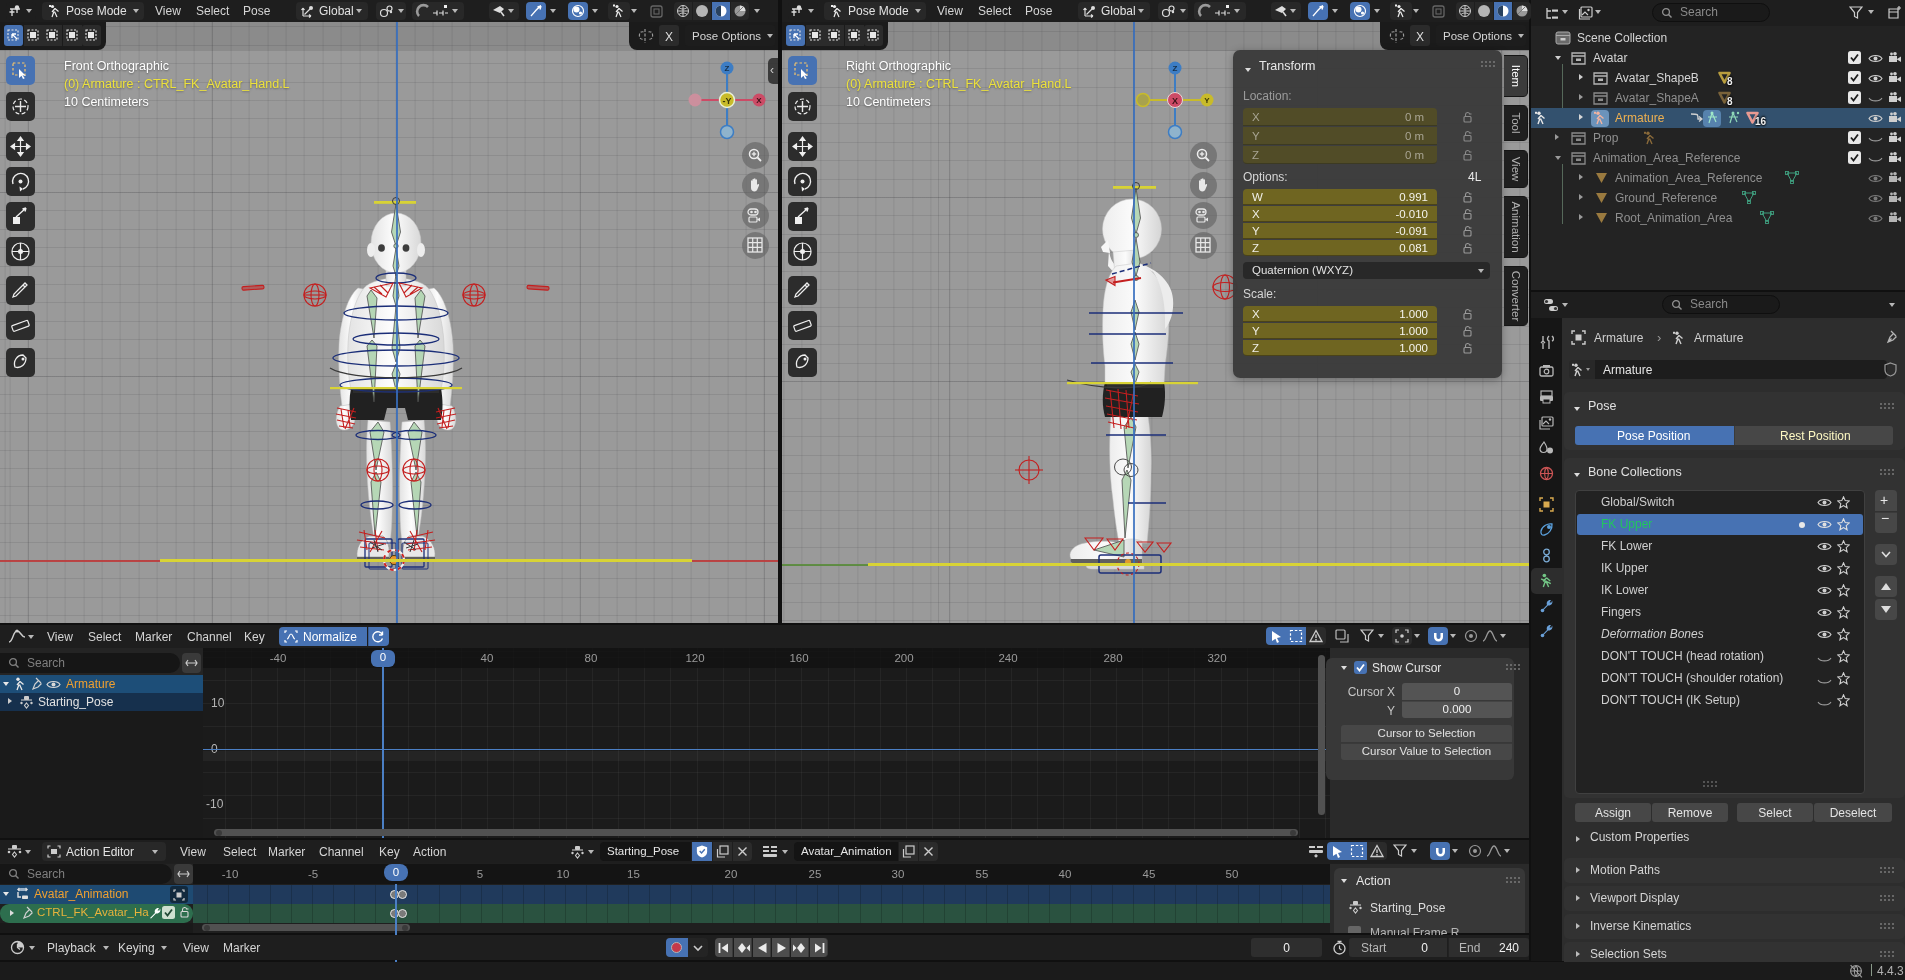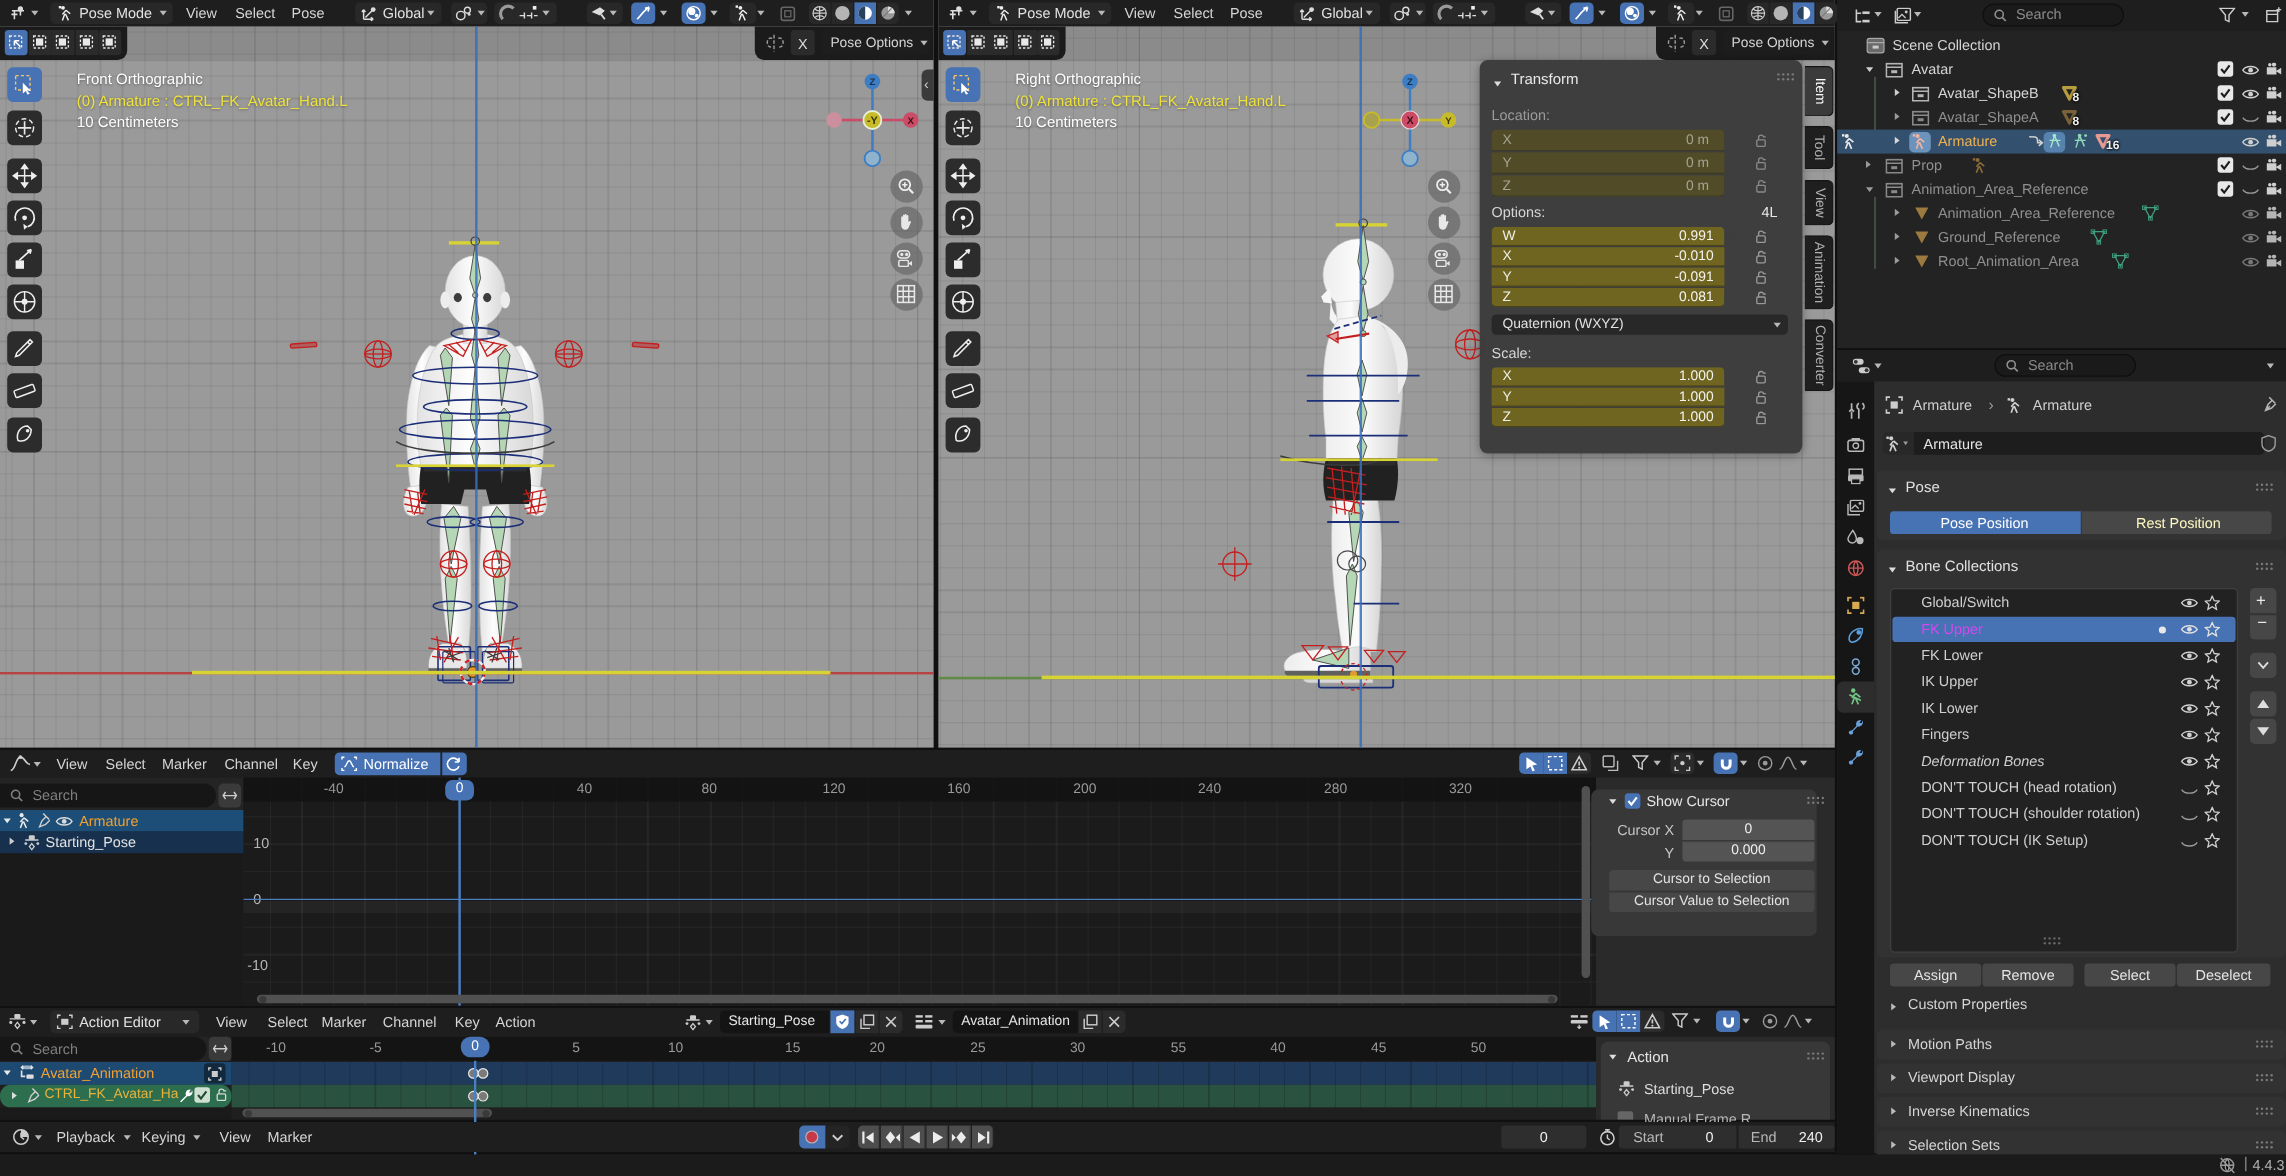--- a/index.html
+++ b/index.html
@@ -1114,21 +1114,21 @@
 <div class="abs" style="left:1601px;top:495px;color:#cfcfcf;font-size:12px;white-space:nowrap;">Global/Switch</div>
 <svg class="abs" style="left:1817px;top:497px;" width="15" height="10.95" viewBox="0 0 15 11">
     <path d="M1 5.5 C3.5 1.5 11.5 1.5 14 5.5 C11.5 9.5 3.5 9.5 1 5.5 Z" fill="none" stroke="#cfcfcf" stroke-width="1.2"></path>
     <circle cx="7.5" cy="5.5" r="2" fill="#cfcfcf"></circle>
     </svg>
 <svg class="abs" style="left:1837px;top:496px;" width="13" height="13" viewBox="0 0 13 13">
     <path d="M6.5 0.8 L8.2 4.6 L12.3 5 L9.2 7.7 L10.1 11.8 L6.5 9.6 L2.9 11.8 L3.8 7.7 L0.7 5 L4.8 4.6 Z" fill="none" stroke="#cfcfcf" stroke-width="1.1"></path>
     </svg>
 <div class="abs" style="left:1577px;top:514px;width:286px;height:21px;background:#4772b3;border-radius:3px;"></div>
 <div class="abs" style="left:1799px;top:522px;width:6px;height:6px;background:#e8e8e8;border-radius:50%;"></div>
-<div class="abs" style="left:1601px;top:517px;color:#d946ef;font-size:12px;white-space:nowrap;">FK Upper</div>
+<div class="abs" style="left:1601px;top:517px;color:#22c55e;font-size:12px;white-space:nowrap;">FK Upper</div>
 <svg class="abs" style="left:1817px;top:519px;" width="15" height="10.95" viewBox="0 0 15 11">
     <path d="M1 5.5 C3.5 1.5 11.5 1.5 14 5.5 C11.5 9.5 3.5 9.5 1 5.5 Z" fill="none" stroke="#e0e0e0" stroke-width="1.2"></path>
     <circle cx="7.5" cy="5.5" r="2" fill="#e0e0e0"></circle>
     </svg>
 <svg class="abs" style="left:1837px;top:518px;" width="13" height="13" viewBox="0 0 13 13">
     <path d="M6.5 0.8 L8.2 4.6 L12.3 5 L9.2 7.7 L10.1 11.8 L6.5 9.6 L2.9 11.8 L3.8 7.7 L0.7 5 L4.8 4.6 Z" fill="none" stroke="#e0e0e0" stroke-width="1.1"></path>
     </svg>
 <div class="abs" style="left:1601px;top:539px;color:#cfcfcf;font-size:12px;white-space:nowrap;">FK Lower</div>
 <svg class="abs" style="left:1817px;top:541px;" width="15" height="10.95" viewBox="0 0 15 11">
     <path d="M1 5.5 C3.5 1.5 11.5 1.5 14 5.5 C11.5 9.5 3.5 9.5 1 5.5 Z" fill="none" stroke="#cfcfcf" stroke-width="1.2"></path>
@@ -1537,21 +1537,21 @@
     <div class="abs" style="left:27px;top:867px;color:#7f7f7f;font-size:12px;white-space:nowrap;">Search</div>
     <div class="abs" style="left:174px;top:864px;width:19px;height:20px;background:#3a3a3a;border-radius:4px;"></div>
     <svg class="abs" style="left:177px;top:870px;" width="13" height="8" viewBox="0 0 13 8">
       <path d="M3 1 L1 4 L3 7 M10 1 L12 4 L10 7 M1 4 L12 4" stroke="#ccc" stroke-width="1.2" fill="none"></path>
     </svg>
 <div class="abs" style="left:193px;top:864px;width:1137px;height:20px;background:#111111cc;"></div>
 <div class="abs" style="left:210px;top:868px;width:40px;text-align:center;color:#9a9a9a;font-size:11.5px;white-space:nowrap;">-10</div>
 <div class="abs" style="left:293px;top:868px;width:40px;text-align:center;color:#9a9a9a;font-size:11.5px;white-space:nowrap;">-5</div>
 <div class="abs" style="left:460px;top:868px;width:40px;text-align:center;color:#9a9a9a;font-size:11.5px;white-space:nowrap;">5</div>
 <div class="abs" style="left:543px;top:868px;width:40px;text-align:center;color:#9a9a9a;font-size:11.5px;white-space:nowrap;">10</div>
-<div class="abs" style="left:627px;top:868px;width:40px;text-align:right;color:#9a9a9a;font-size:11.5px;white-space:nowrap;">15</div>
+<div class="abs" style="left:627px;top:868px;width:40px;text-align:left;color:#9a9a9a;font-size:11.5px;white-space:nowrap;">15</div>
 <div class="abs" style="left:711px;top:868px;width:40px;text-align:center;color:#9a9a9a;font-size:11.5px;white-space:nowrap;">20</div>
 <div class="abs" style="left:795px;top:868px;width:40px;text-align:center;color:#9a9a9a;font-size:11.5px;white-space:nowrap;">25</div>
 <div class="abs" style="left:878px;top:868px;width:40px;text-align:center;color:#9a9a9a;font-size:11.5px;white-space:nowrap;">30</div>
 <div class="abs" style="left:962px;top:868px;width:40px;text-align:center;color:#9a9a9a;font-size:11.5px;white-space:nowrap;">55</div>
 <div class="abs" style="left:1045px;top:868px;width:40px;text-align:center;color:#9a9a9a;font-size:11.5px;white-space:nowrap;">40</div>
 <div class="abs" style="left:1129px;top:868px;width:40px;text-align:center;color:#9a9a9a;font-size:11.5px;white-space:nowrap;">45</div>
 <div class="abs" style="left:1212px;top:868px;width:40px;text-align:center;color:#9a9a9a;font-size:11.5px;white-space:nowrap;">50</div>
 <div class="abs" style="left:0px;top:885px;width:193px;height:19px;background:#1e4a72;"></div>
 <div class="abs" style="left:193px;top:885px;width:1137px;height:19px;background:#203a5c;"></div>
 <div class="abs" style="left:3px;top:892px;width:0;height:0;border-left:3.5px solid transparent;border-right:3.5px solid transparent;border-top:4.5px solid #e8e8e8;"></div>

